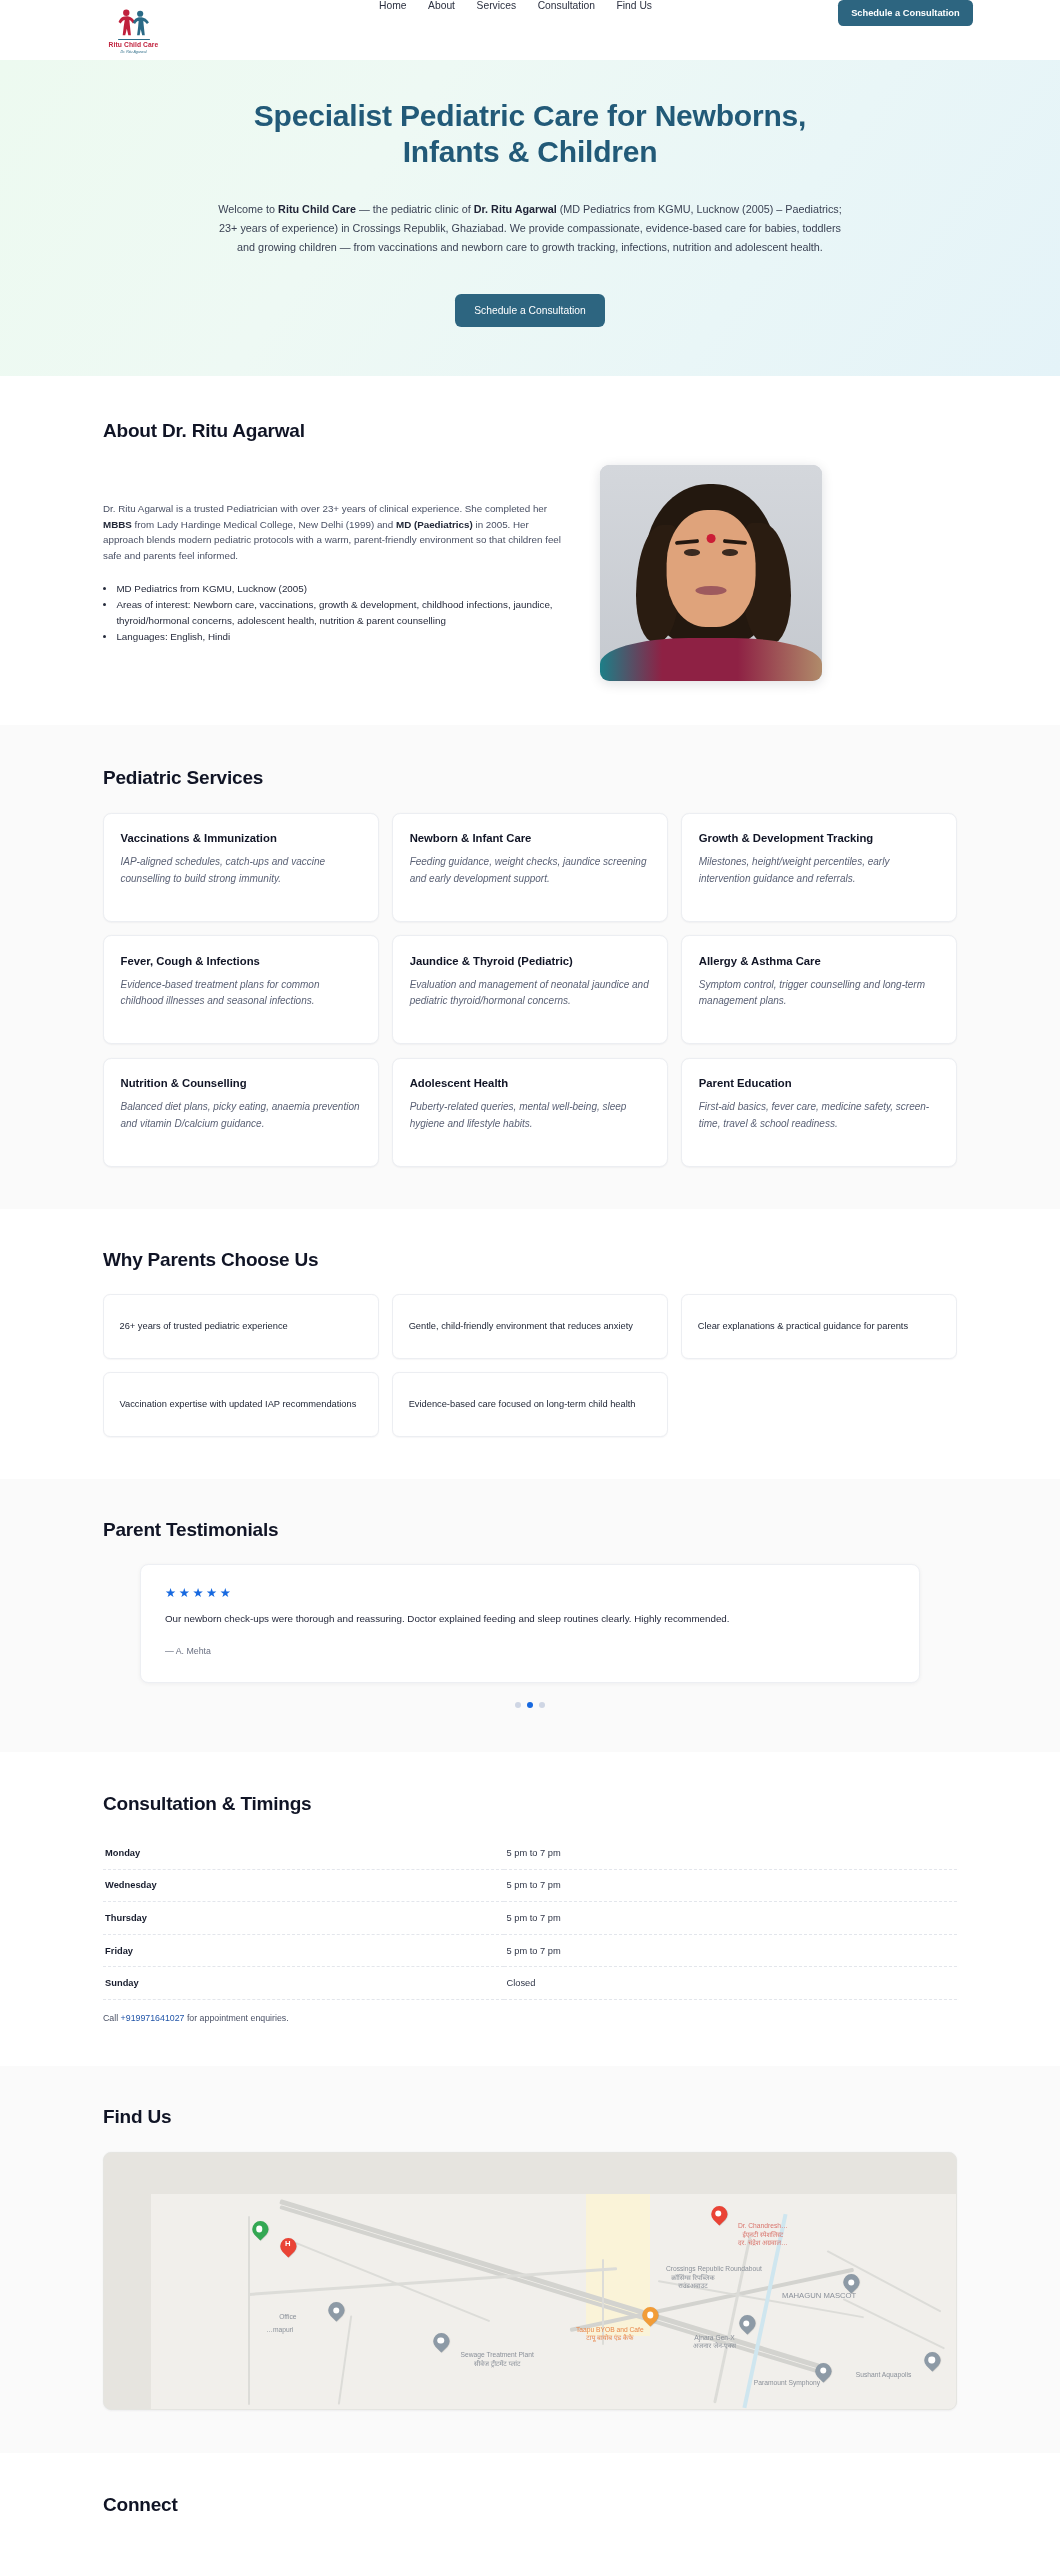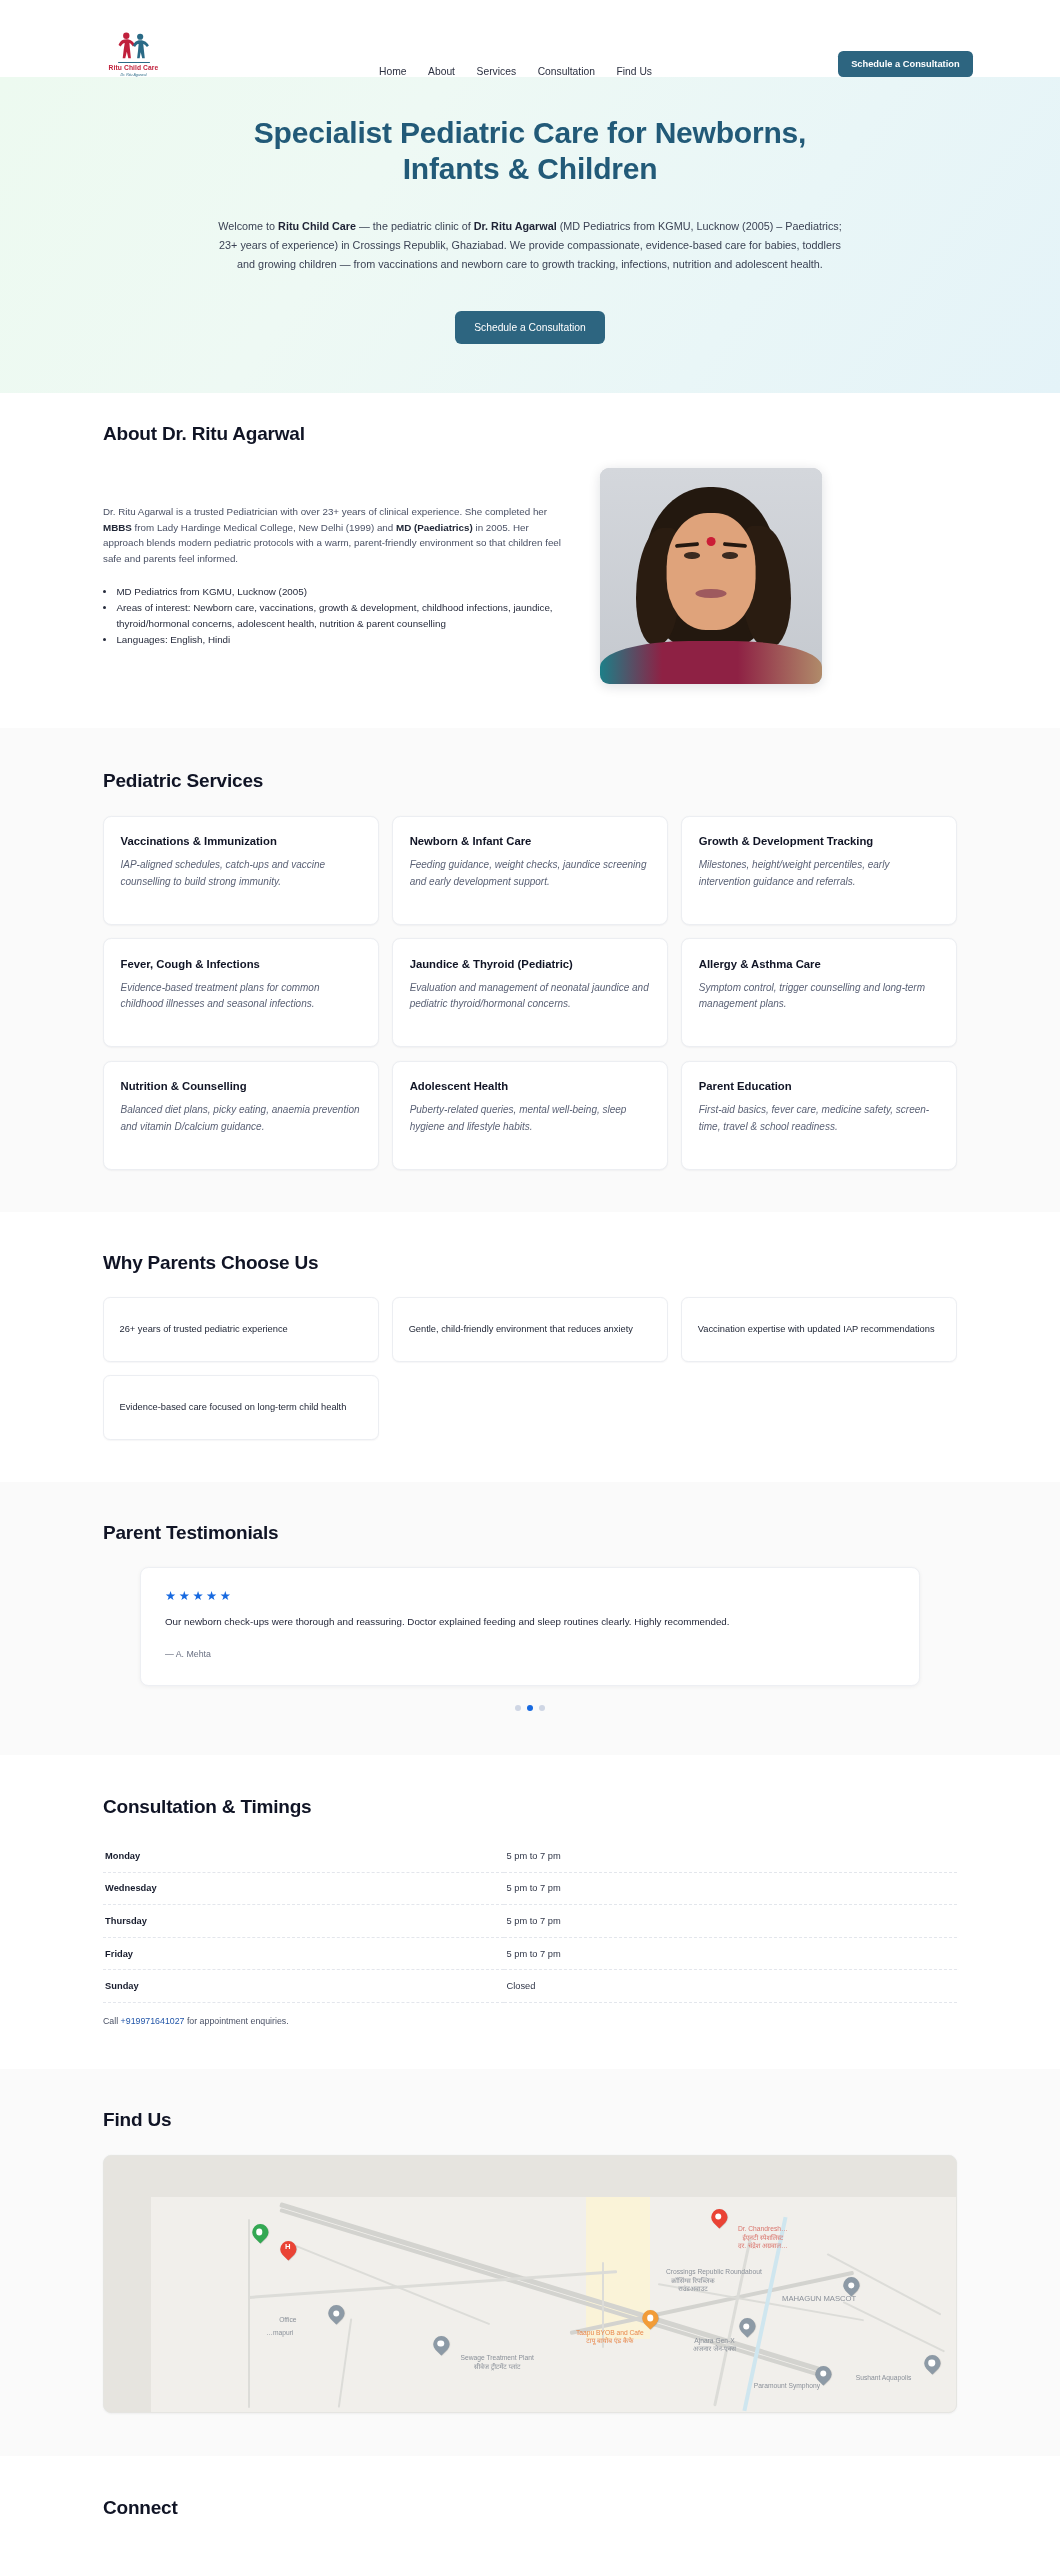--- a/index.html
+++ b/index.html
@@ -8,25 +8,25 @@
     width: 1060px;
     background: #ffffff;
     font-family: "Liberation Sans", sans-serif;
     color: #1e2235;
     -webkit-font-smoothing: antialiased;
   }
   body { overflow-x: hidden; }
 
   
   .site-header {
-    height: 77px;
+    height: 60px;
     background: #ffffff;
     display: flex;
-    align-items: flex-end;
-    padding: 0 87px 0 103px;
+    align-items: flex-start;
+    padding: 0 87px 12px 103px;
     position: relative;
   }
   .brand { display: flex; align-items: center; }
   .brand-logo {
     width: 61px; height: 54px;
     display: flex; flex-direction: column;
     align-items: center; justify-content: flex-end;
     position: relative;
   }
   .logo-mark { width: 36px; height: 30px; position: relative; }
@@ -104,21 +104,21 @@
   
   .section { padding: 0 103px; }
   .sec-title {
     font-size: 19px;
     font-weight: bold;
     color: #101425;
     letter-spacing: -0.2px;
   }
 
   
-  .about { padding-top: 30px; padding-bottom: 44px; background: #ffffff; }
+  .about { padding-top: 44px; padding-bottom: 44px; background: #ffffff; }
   .about-grid { display: flex; gap: 33px; margin-top: 23px; align-items: center; }
   .about-left { flex: 1 1 auto; max-width: 464px; }
   .about-body {
     font-size: 9.8px; line-height: 1.62; color: #4a5165;
     margin-top: 1px;
   }
   .about-body b { color: #222838; }
   .about-list { margin: 16.5px 0 0 13.4px; }
   .about-list li {
     font-size: 9.8px; line-height: 1.55; color: #262b3c; margin-bottom: 1.5px;
@@ -380,20 +380,21 @@
       <div class="svc-desc">First-aid basics, fever care, medicine safety, screen-time, travel &amp; school readiness.</div>
     </div>
     </div>
 </section>
 
 <section class="section why">
   <h2 class="sec-title">Why Parents Choose Us</h2>
   <div class="why-grid">
       <div class="why-card">26+ years of trusted pediatric experience</div>
       <div class="why-card">Gentle, child-friendly environment that reduces anxiety</div>
+      <div class="why-card">Clear explanations &amp; practical guidance for parents</div>
       <div class="why-card">Vaccination expertise with updated IAP recommendations</div>
       <div class="why-card">Evidence-based care focused on long-term child health</div>
     </div>
 </section>
 
 <section class="section testimonials">
   <h2 class="sec-title">Parent Testimonials</h2>
   <div class="quote-wrap">
     <div class="quote-card">
       <div class="stars">★★★★★</div>

